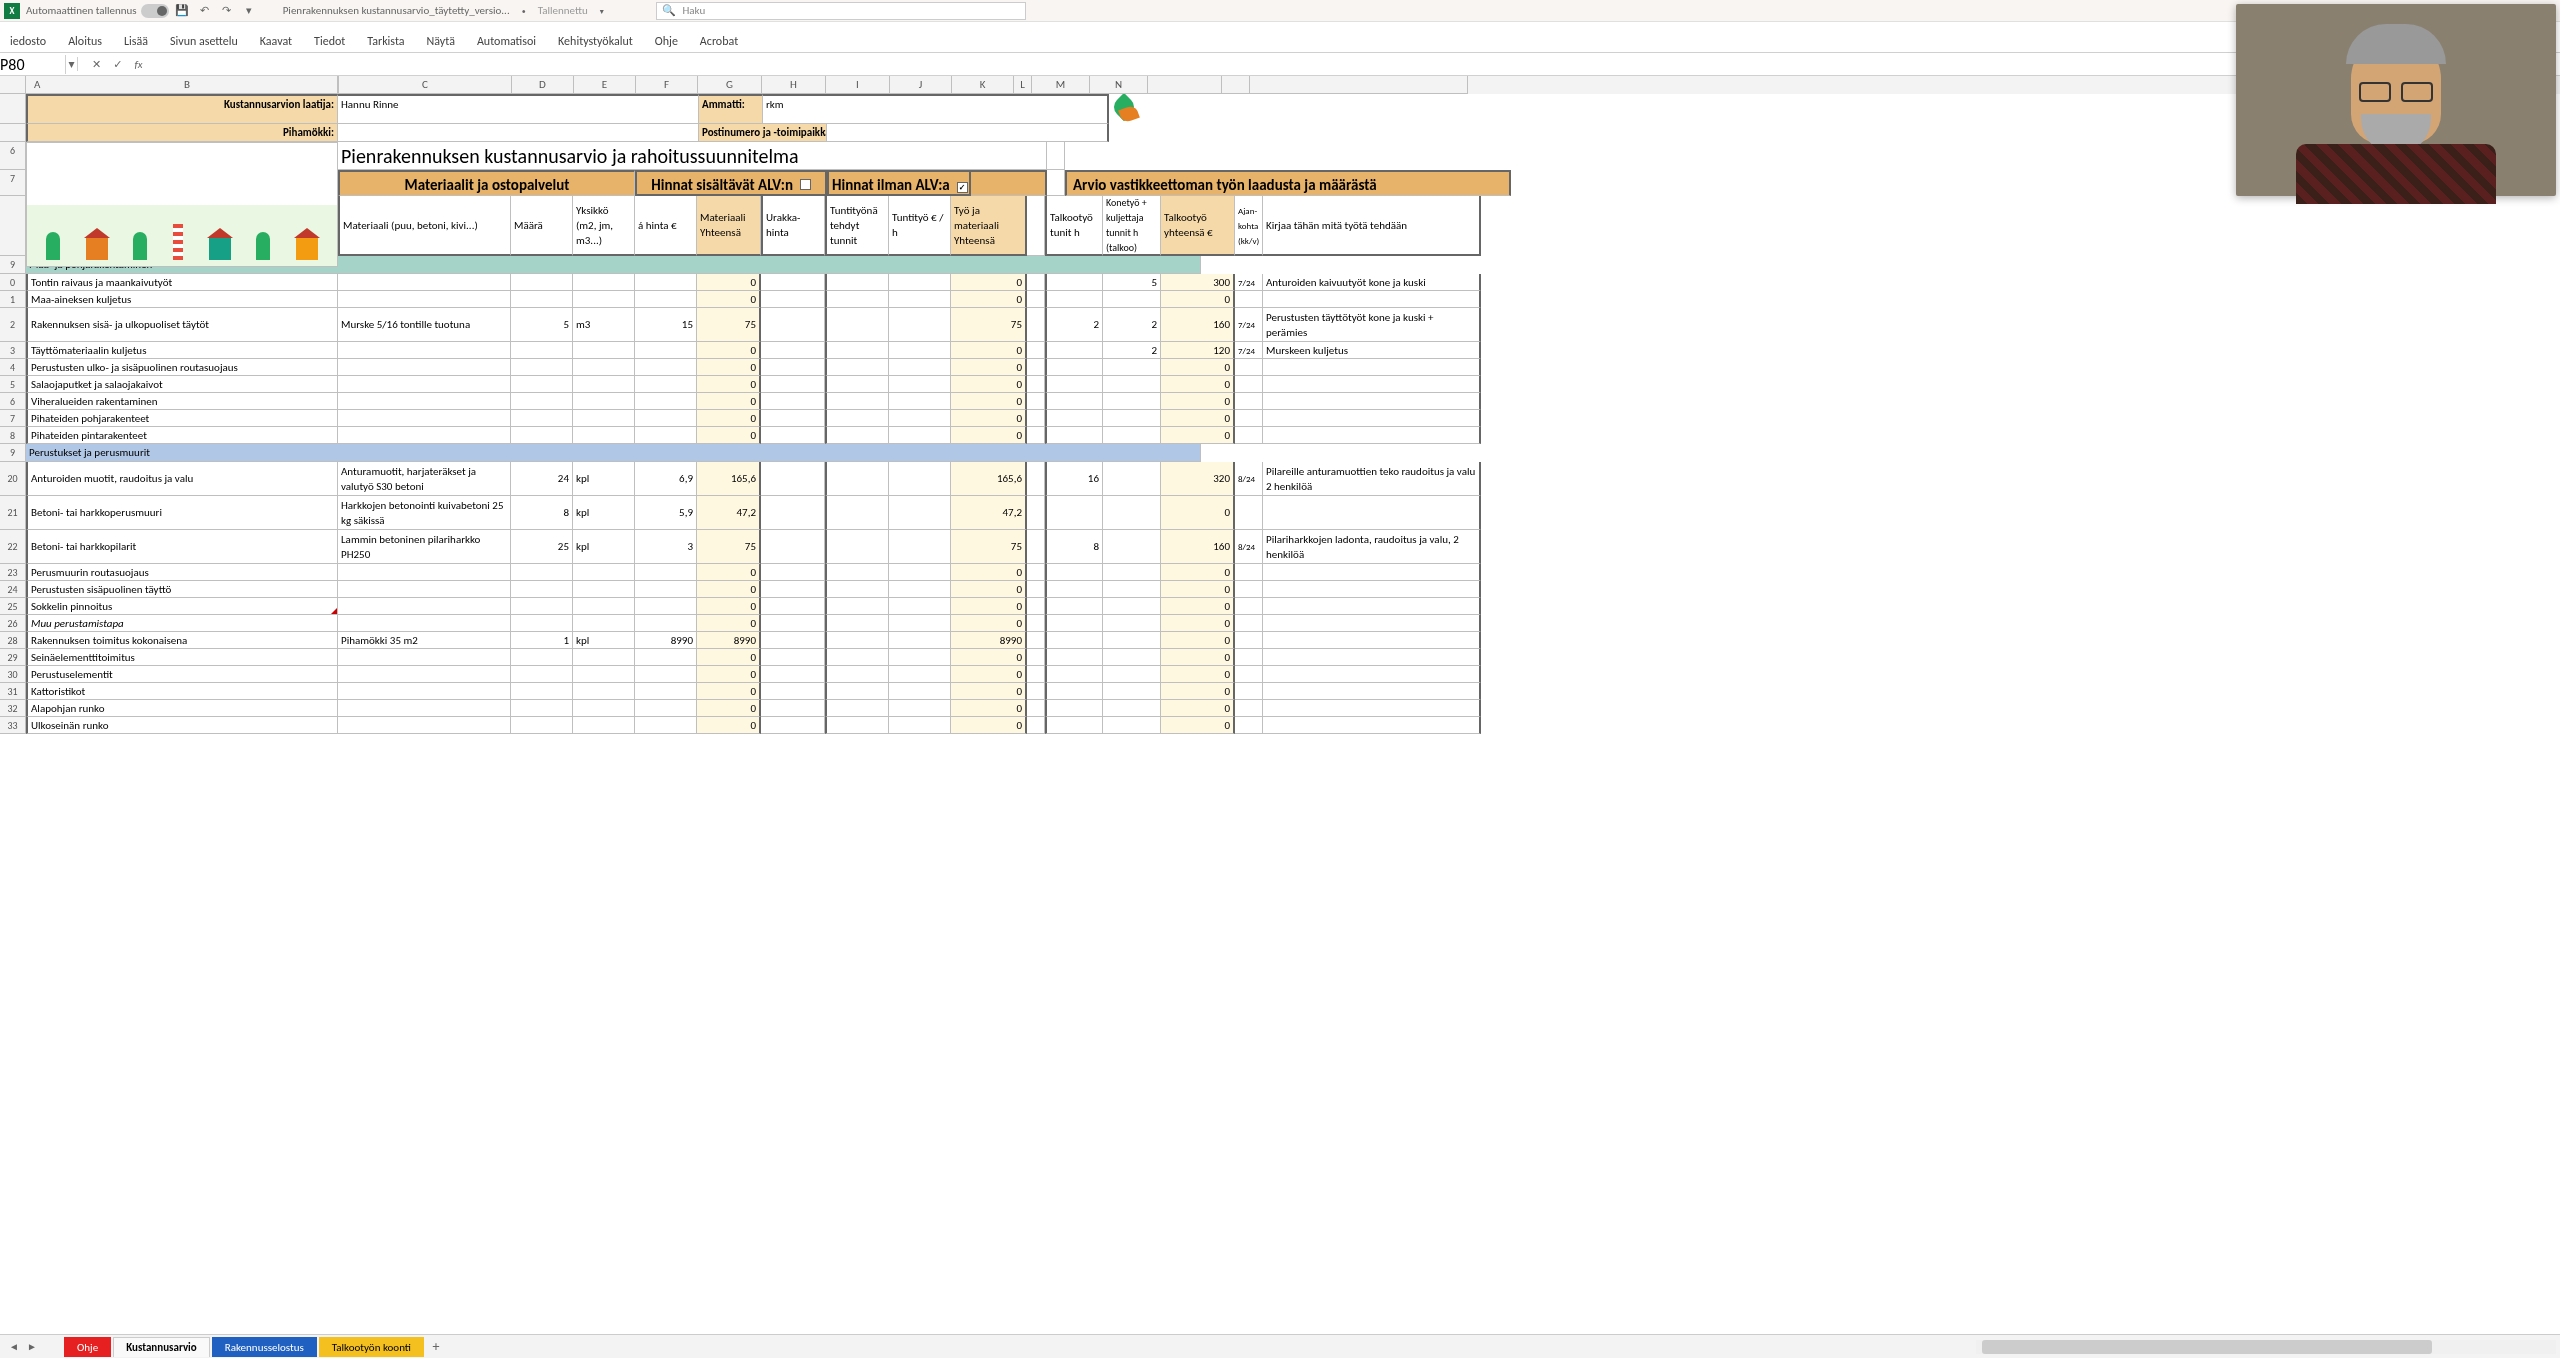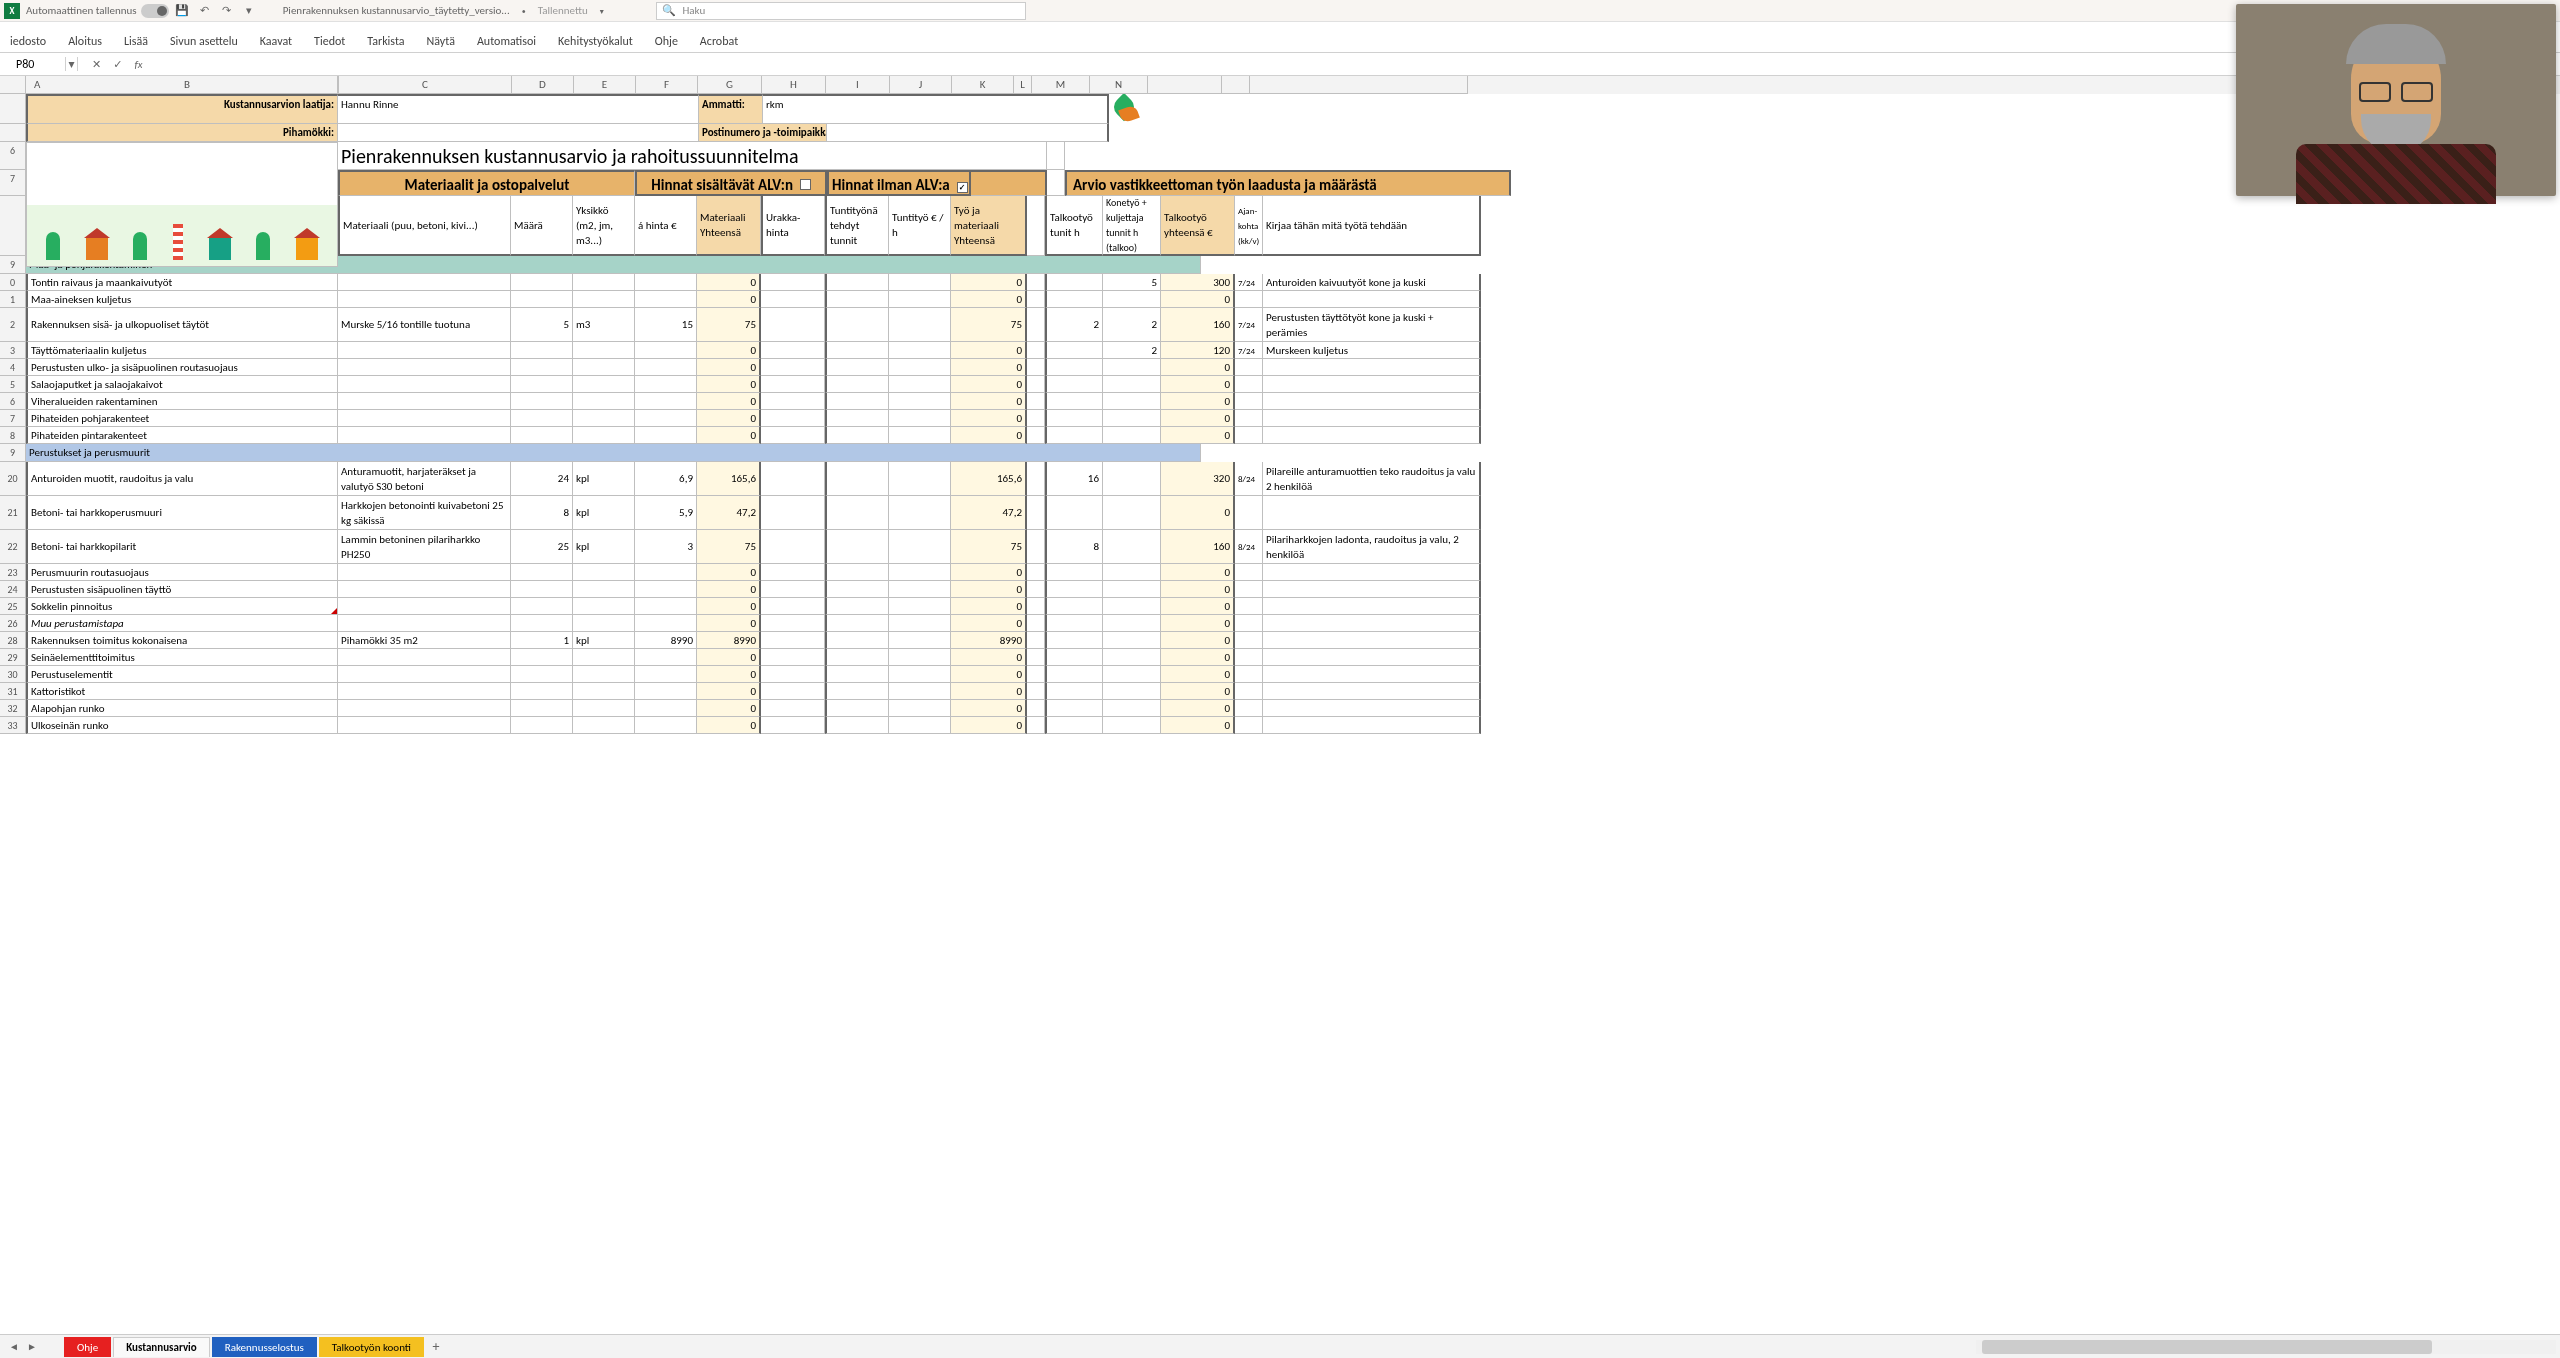--- a/index.html
+++ b/index.html
@@ -11,21 +11,21 @@
 .toggle { width: 28px; height: 14px; background: #ccc; border-radius: 7px; position: relative; }
 .toggle::after { content: ''; position: absolute; width: 10px; height: 10px; background: #666; border-radius: 50%; top: 2px; right: 2px; }
 .qat-icon { width: 16px; height: 16px; color: #666; font-size: 11px; display: flex; align-items: center; justify-content: center; }
 .filename { color: #666; font-size: 11px; margin-left: 20px; }
 .search-box { margin-left: 40px; width: 370px; height: 18px; border: 1px solid #ccc; background: #fff; display: flex; align-items: center; padding: 0 6px; gap: 6px; color: #888; font-size: 11px; }
 
 .ribbon-tabs { height: 30px; display: flex; gap: 18px; padding: 4px 8px 0 8px; align-items: end; }
 .ribbon-tab { padding: 4px 2px; font-size: 12px; color: #444; cursor: pointer; }
 
 .formula-bar { height: 24px; display: flex; border-top: 1px solid #d0d0d0; border-bottom: 1px solid #d0d0d0; align-items: center; }
-.name-box { width: 66px; padding: 0 16px; border-right: 1px solid #d0d0d0; font-size: 12px; }
+.name-box { width: 66px; padding: 0 0; border-right: 1px solid #d0d0d0; font-size: 16px; }
 .name-drop { width: 12px; text-align: center; color: #666; border-right: 1px solid #d0d0d0; }
 .fx-btn { padding: 0 6px; color: #666; font-size: 11px; }
 .fx-input { flex: 1; padding: 0 6px; }
 
 .grid-wrapper { position: relative; height: calc(100vh - 102px); overflow: auto; }
 .col-headers { display: flex; height: 18px; background: #f3f3f3; position: sticky; top: 0; z-index: 10; }
 .rh-corner { width: 26px; background: #f3f3f3; border-right: 1px solid #bfbfbf; border-bottom: 1px solid #bfbfbf; }
 .ch { border-right: 1px solid #bfbfbf; border-bottom: 1px solid #bfbfbf; text-align: center; font-size: 11px; color: #555; line-height: 18px; }
 
 .row { display: flex; }

